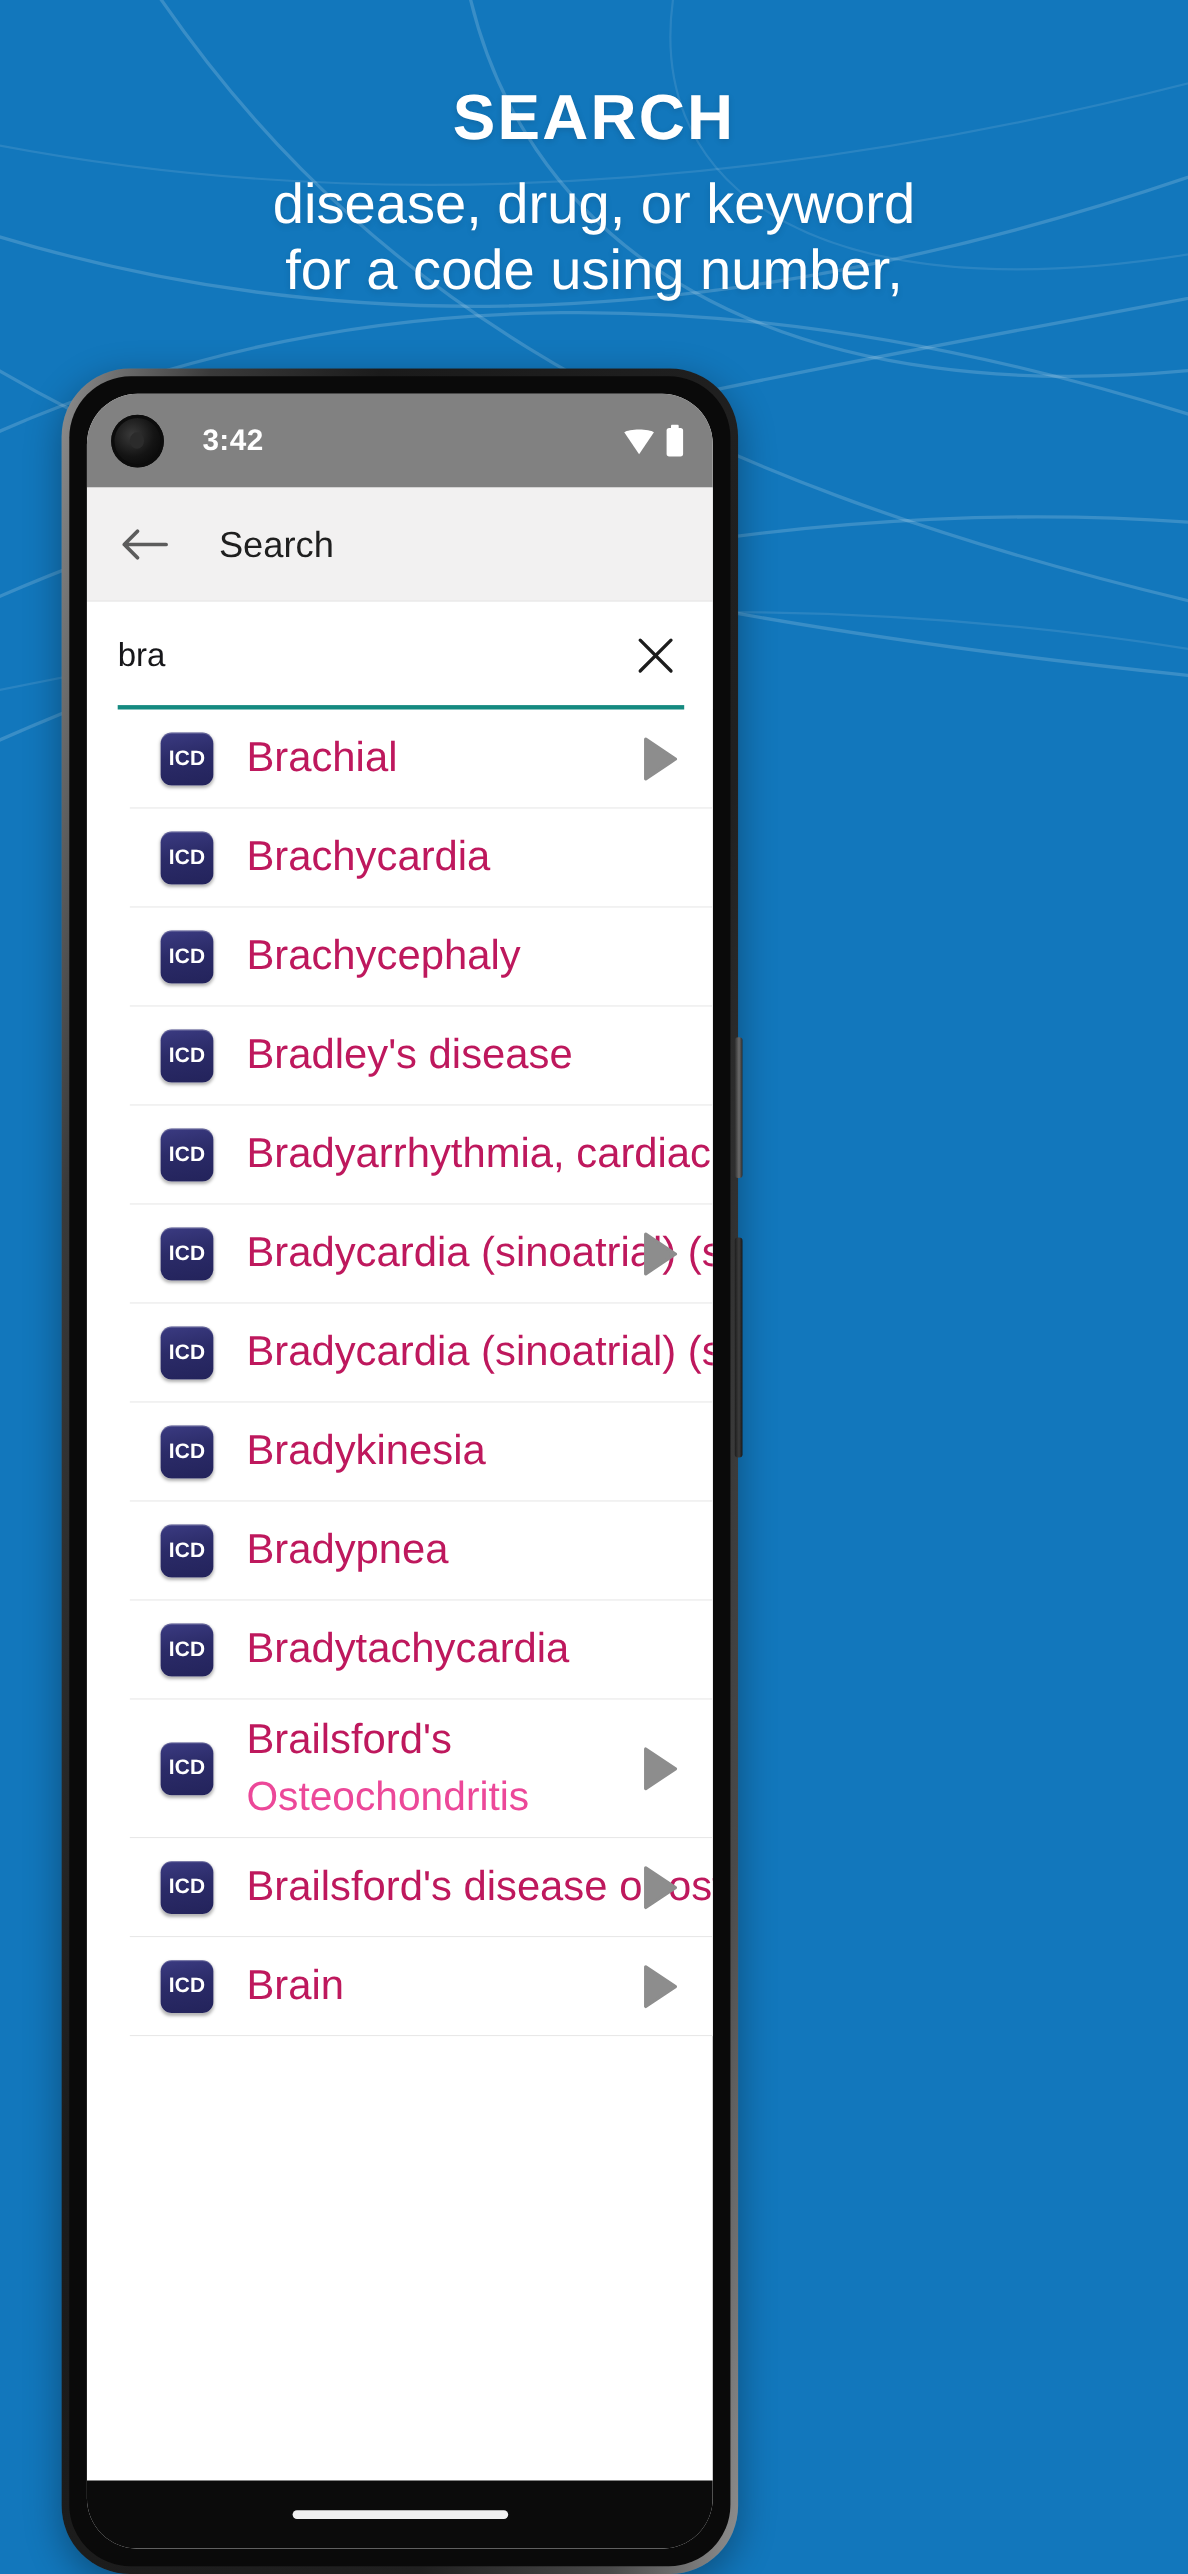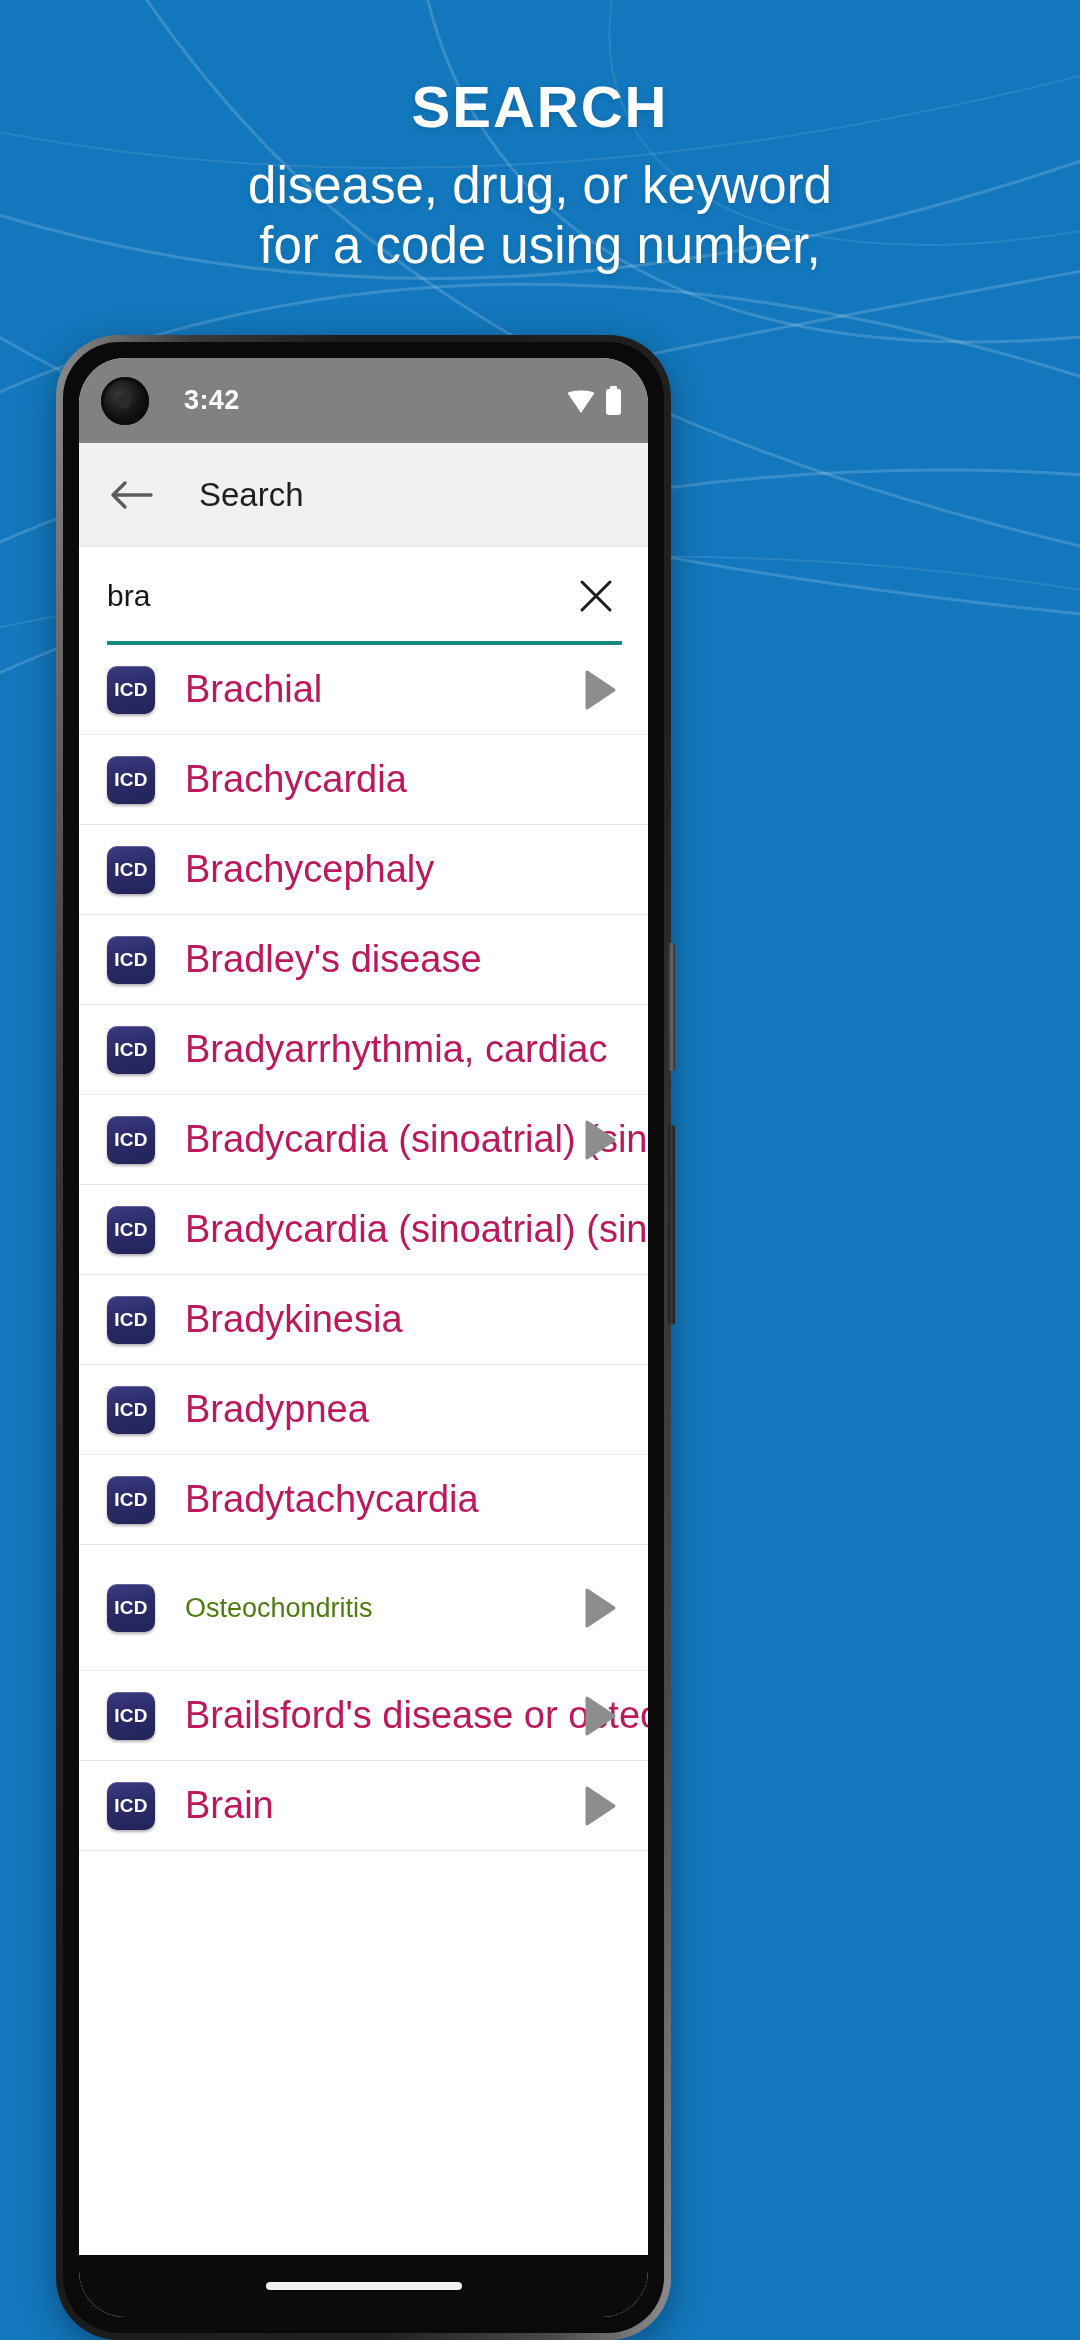--- a/index.html
+++ b/index.html
@@ -191,20 +191,21 @@
   #result-list {
     background: #ffffff;
   }
   .result-row {
     display: flex;
     align-items: center;
     min-height: 90px;
     padding: 0 22px 0 28px;
     box-sizing: border-box;
     border-bottom: 1px solid #e8e8e8;
+    margin-left: 39px;
   }
   .icd-badge {
     width: 48px; height: 48px;
     border-radius: 10px;
     background: linear-gradient(170deg, #3b3b82 0%, #2b2b68 45%, #23235b 100%);
     box-shadow: 0 2px 3px rgba(0,0,0,0.30), inset 0 1px 0 rgba(255,255,255,0.22);
     color: #ffffff;
     font-size: 19px;
     font-weight: bold;
     display: flex;
@@ -218,22 +219,22 @@
     flex: 1 1 auto;
     min-width: 0;
   }
   .row-title {
     font-size: 38px;
     color: #be185d;
     line-height: 1.26;
     white-space: nowrap;
   }
   .row-sub {
-    font-size: 27px;
-    color: #4d7c0f;
+    font-size: 37px;
+    color: #ec4899;
     line-height: 1.28;
     margin-top: 2px;
     white-space: nowrap;
   }
   .row-arrow {
     width: 52px; height: 52px;
     flex: 0 0 auto;
     display: flex; align-items: center; justify-content: center;
     margin-left: 8px;
   }
@@ -432,20 +433,21 @@
               </div>
               <div class="row-arrow hidden">
                 <svg width="38" height="42" viewBox="0 0 38 42">
                   <path d="M6 3 L33 21 L6 39 Z" fill="#8d8d8d" stroke="#8d8d8d" stroke-width="3" stroke-linejoin="round"></path>
                 </svg>
               </div>
             </div>
             <div class="result-row row-two-line">
               <div class="icd-badge">ICD</div>
               <div class="row-text">
+                <div class="row-title">Brailsford's</div>
                 <div class="row-sub">Osteochondritis</div>
               </div>
               <div class="row-arrow">
                 <svg width="38" height="42" viewBox="0 0 38 42">
                   <path d="M6 3 L33 21 L6 39 Z" fill="#8d8d8d" stroke="#8d8d8d" stroke-width="3" stroke-linejoin="round"></path>
                 </svg>
               </div>
             </div>
             <div class="result-row">
               <div class="icd-badge">ICD</div>

